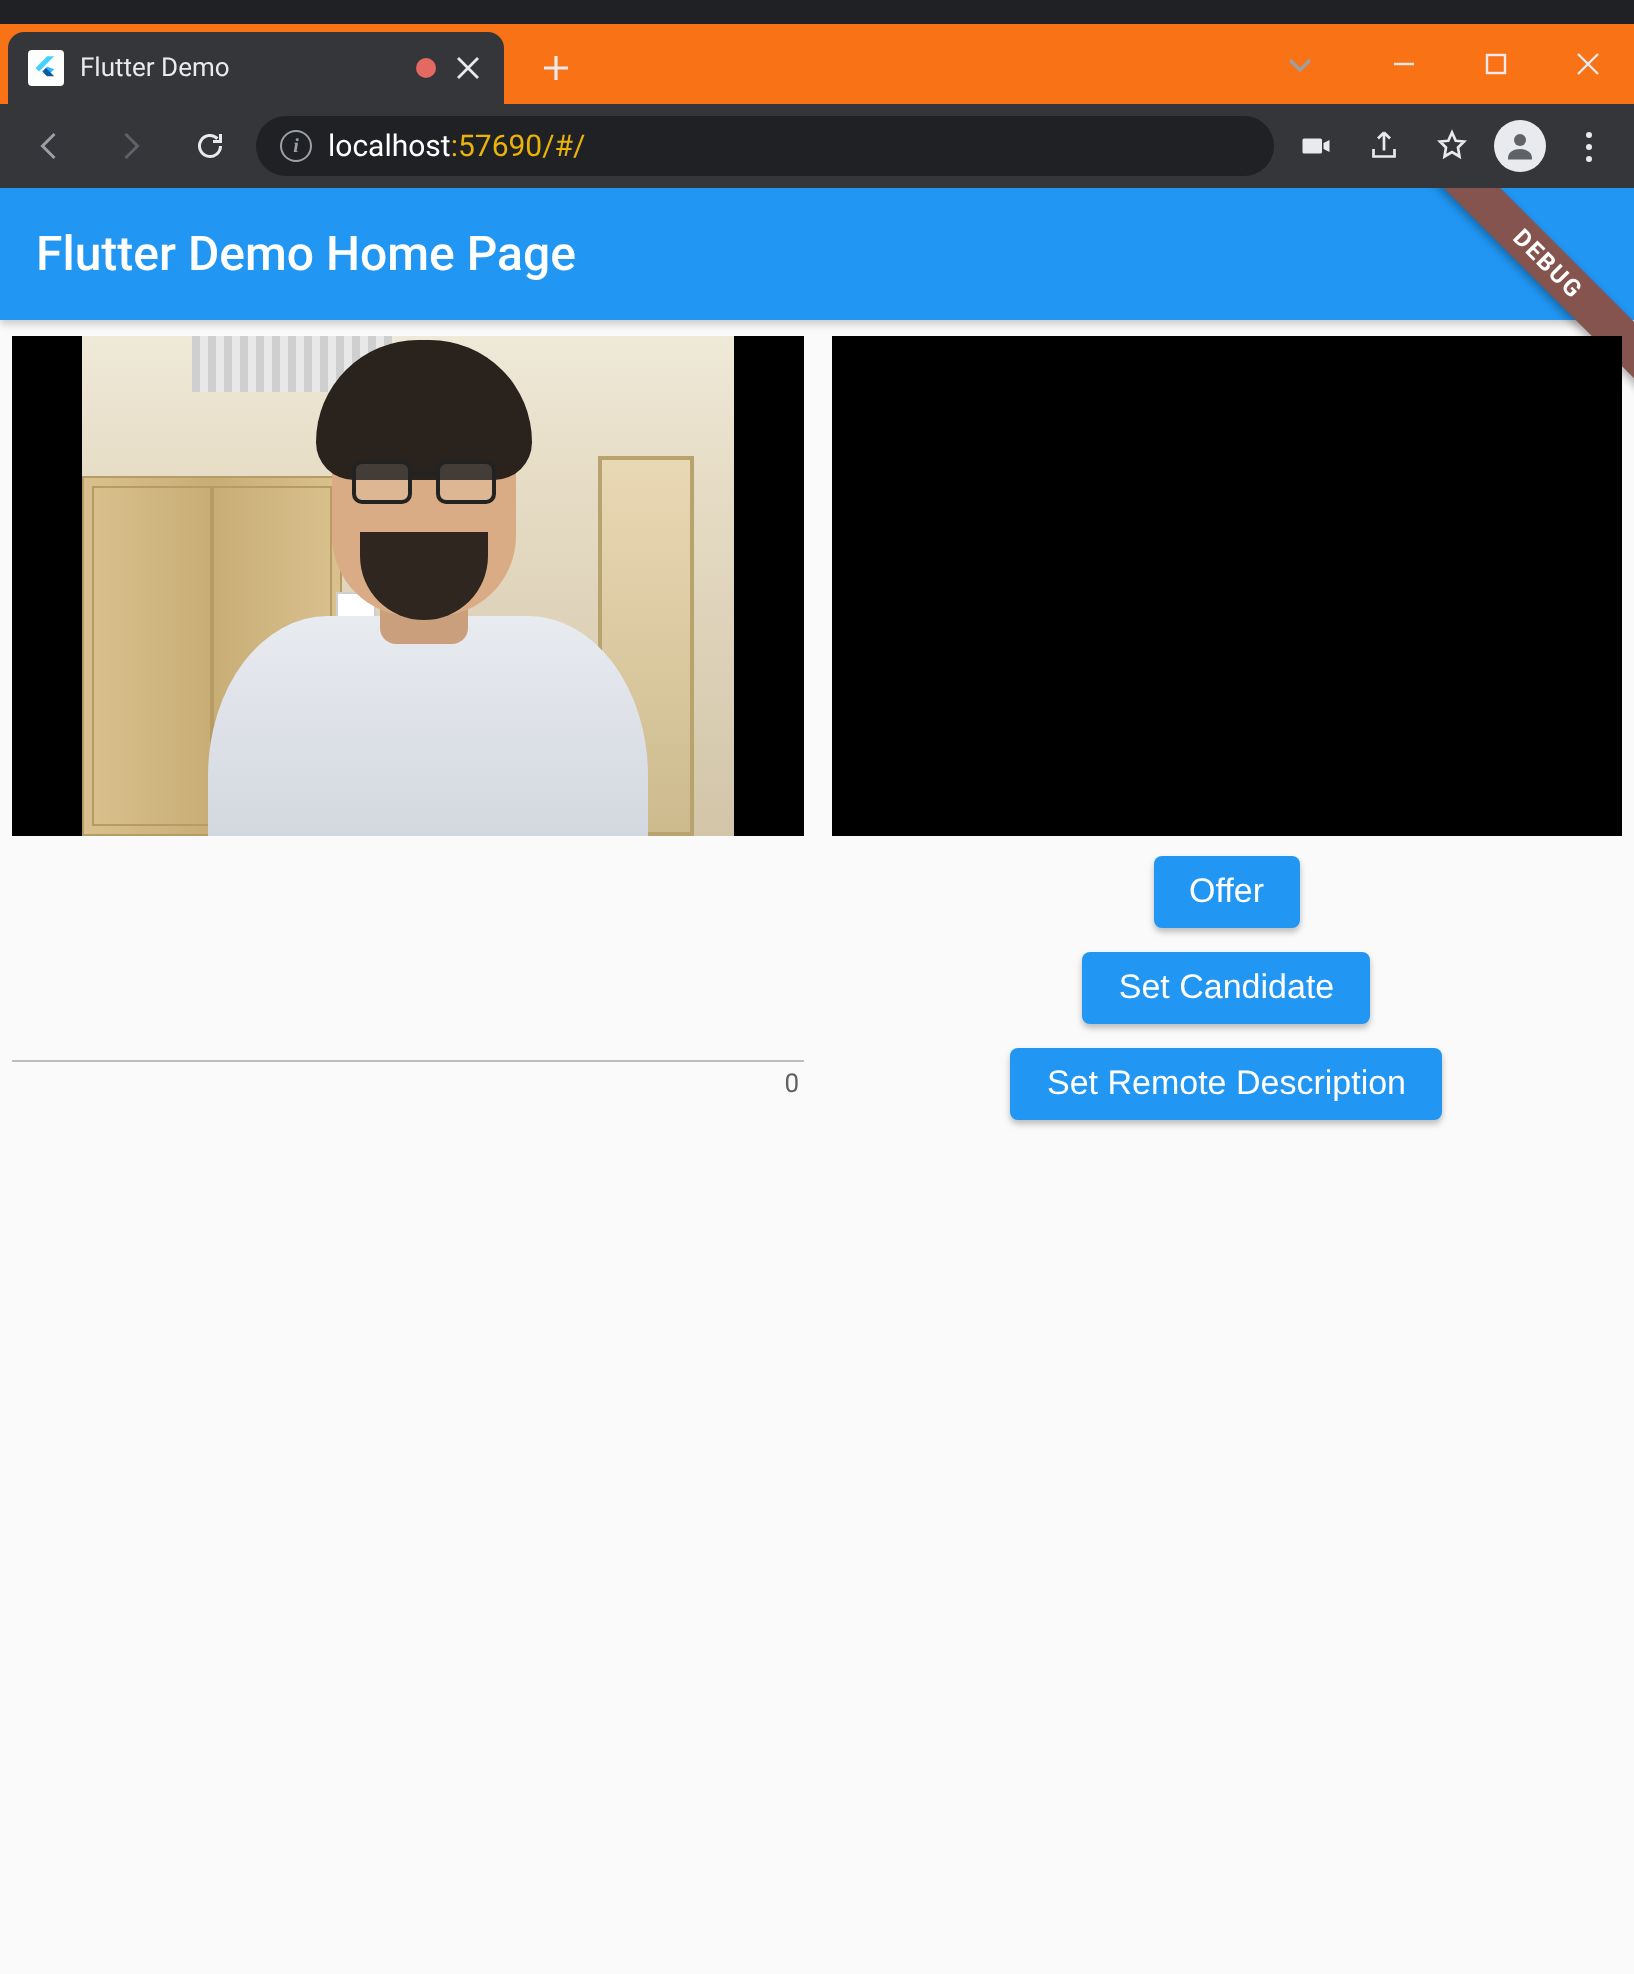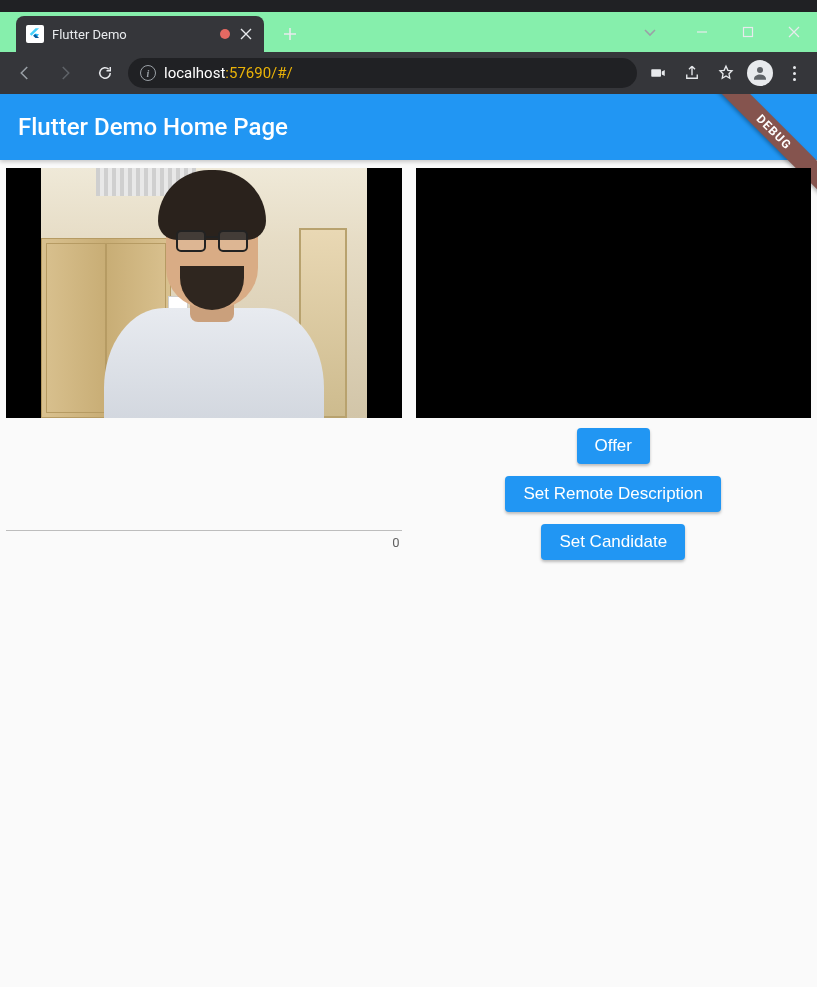--- a/index.html
+++ b/index.html
@@ -1,21 +1,21 @@
 <!DOCTYPE html>
 <html><head>
 <meta charset="utf-8">
 <style>
   * { box-sizing: border-box; margin: 0; padding: 0; }
   html, body { width: 817px; height: 987px; overflow: hidden; font-family: -apple-system, BlinkMacSystemFont, "Segoe UI", Roboto, Arial, sans-serif; }
   body { background: #202124; display: flex; flex-direction: column; }
 
   
   .titlebar { height: 12px; background: #202124; position: relative; }
-  .tabstrip { height: 40px; background: #86efac; display: flex; align-items: flex-end; padding-left: 16px; position: relative; }
+  .tabstrip { height: 40px; background: #f97316; display: flex; align-items: flex-end; padding-left: 4px; position: relative; }
   .tab { width: 248px; height: 36px; background: #35363a; border-radius: 8px 8px 0 0; display: flex; align-items: center; padding: 0 10px; gap: 8px; color: #e8eaed; font-size: 13px; }
   .tab .favicon { width: 18px; height: 18px; background: #fff; border-radius: 2px; display: flex; align-items: center; justify-content: center; }
   .tab .favicon svg { width: 14px; height: 14px; }
   .tab .title { flex: 1; white-space: nowrap; overflow: hidden; text-overflow: ellipsis; }
   .tab .rec { width: 10px; height: 10px; border-radius: 50%; background: #e46962; }
   .tab .close { width: 16px; height: 16px; display: flex; align-items: center; justify-content: center; color: #e8eaed; font-size: 14px; cursor: pointer; }
   .newtab { width: 28px; height: 28px; border-radius: 50%; display: flex; align-items: center; justify-content: center; color: #e8eaed; font-size: 18px; margin-left: 12px; margin-bottom: 4px; cursor: pointer; }
   .window-controls { position: absolute; right: 0; top: 0; height: 40px; display: flex; align-items: center; gap: 0; }
   .winbtn { width: 46px; height: 32px; display: flex; align-items: center; justify-content: center; color: #e8eaed; cursor: pointer; }
   .winbtn svg { width: 12px; height: 12px; }
@@ -234,18 +234,18 @@
         <div class="tfline"></div>
         <div class="tfcounter">0</div>
       </div>
     </div>
 
     <div class="col">
       <div class="video"></div>
 
       <div class="btnstack">
         <button class="btn">Offer</button>
+        <button class="btn">Set Candidate</button>
         <button class="btn">Set Remote Description</button>
-        <button class="btn">Set Candidate</button>
       </div>
     </div>
   </div>
 </div>
 
 </body></html>

